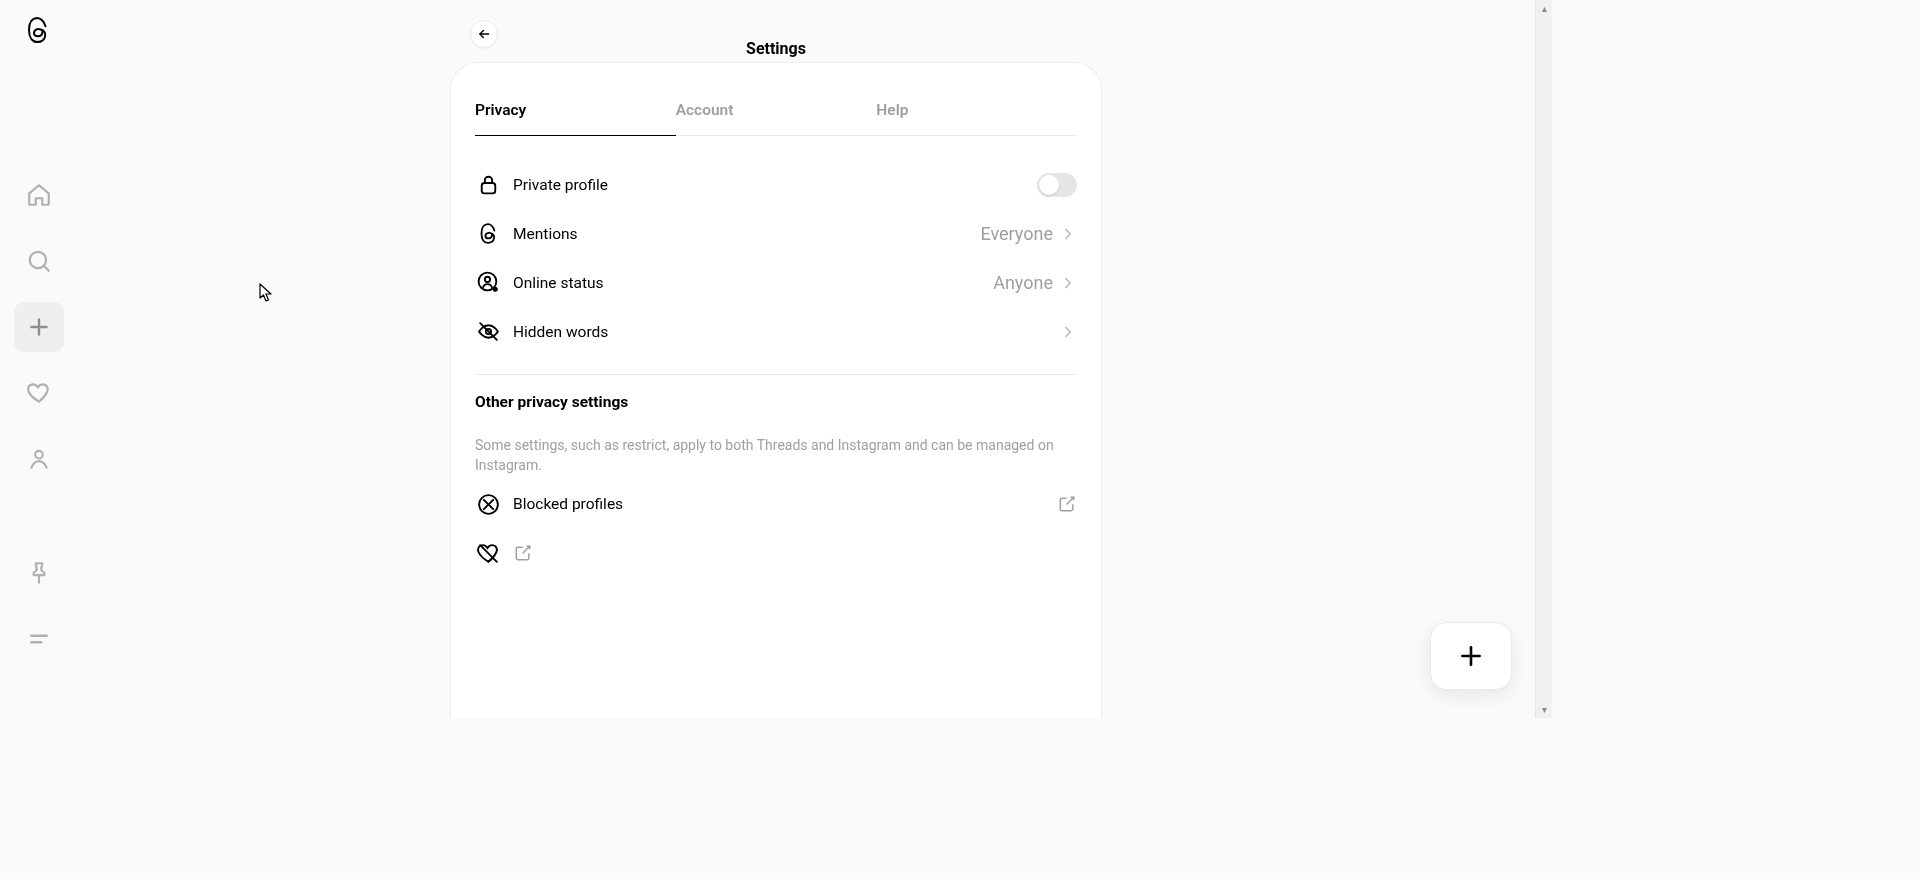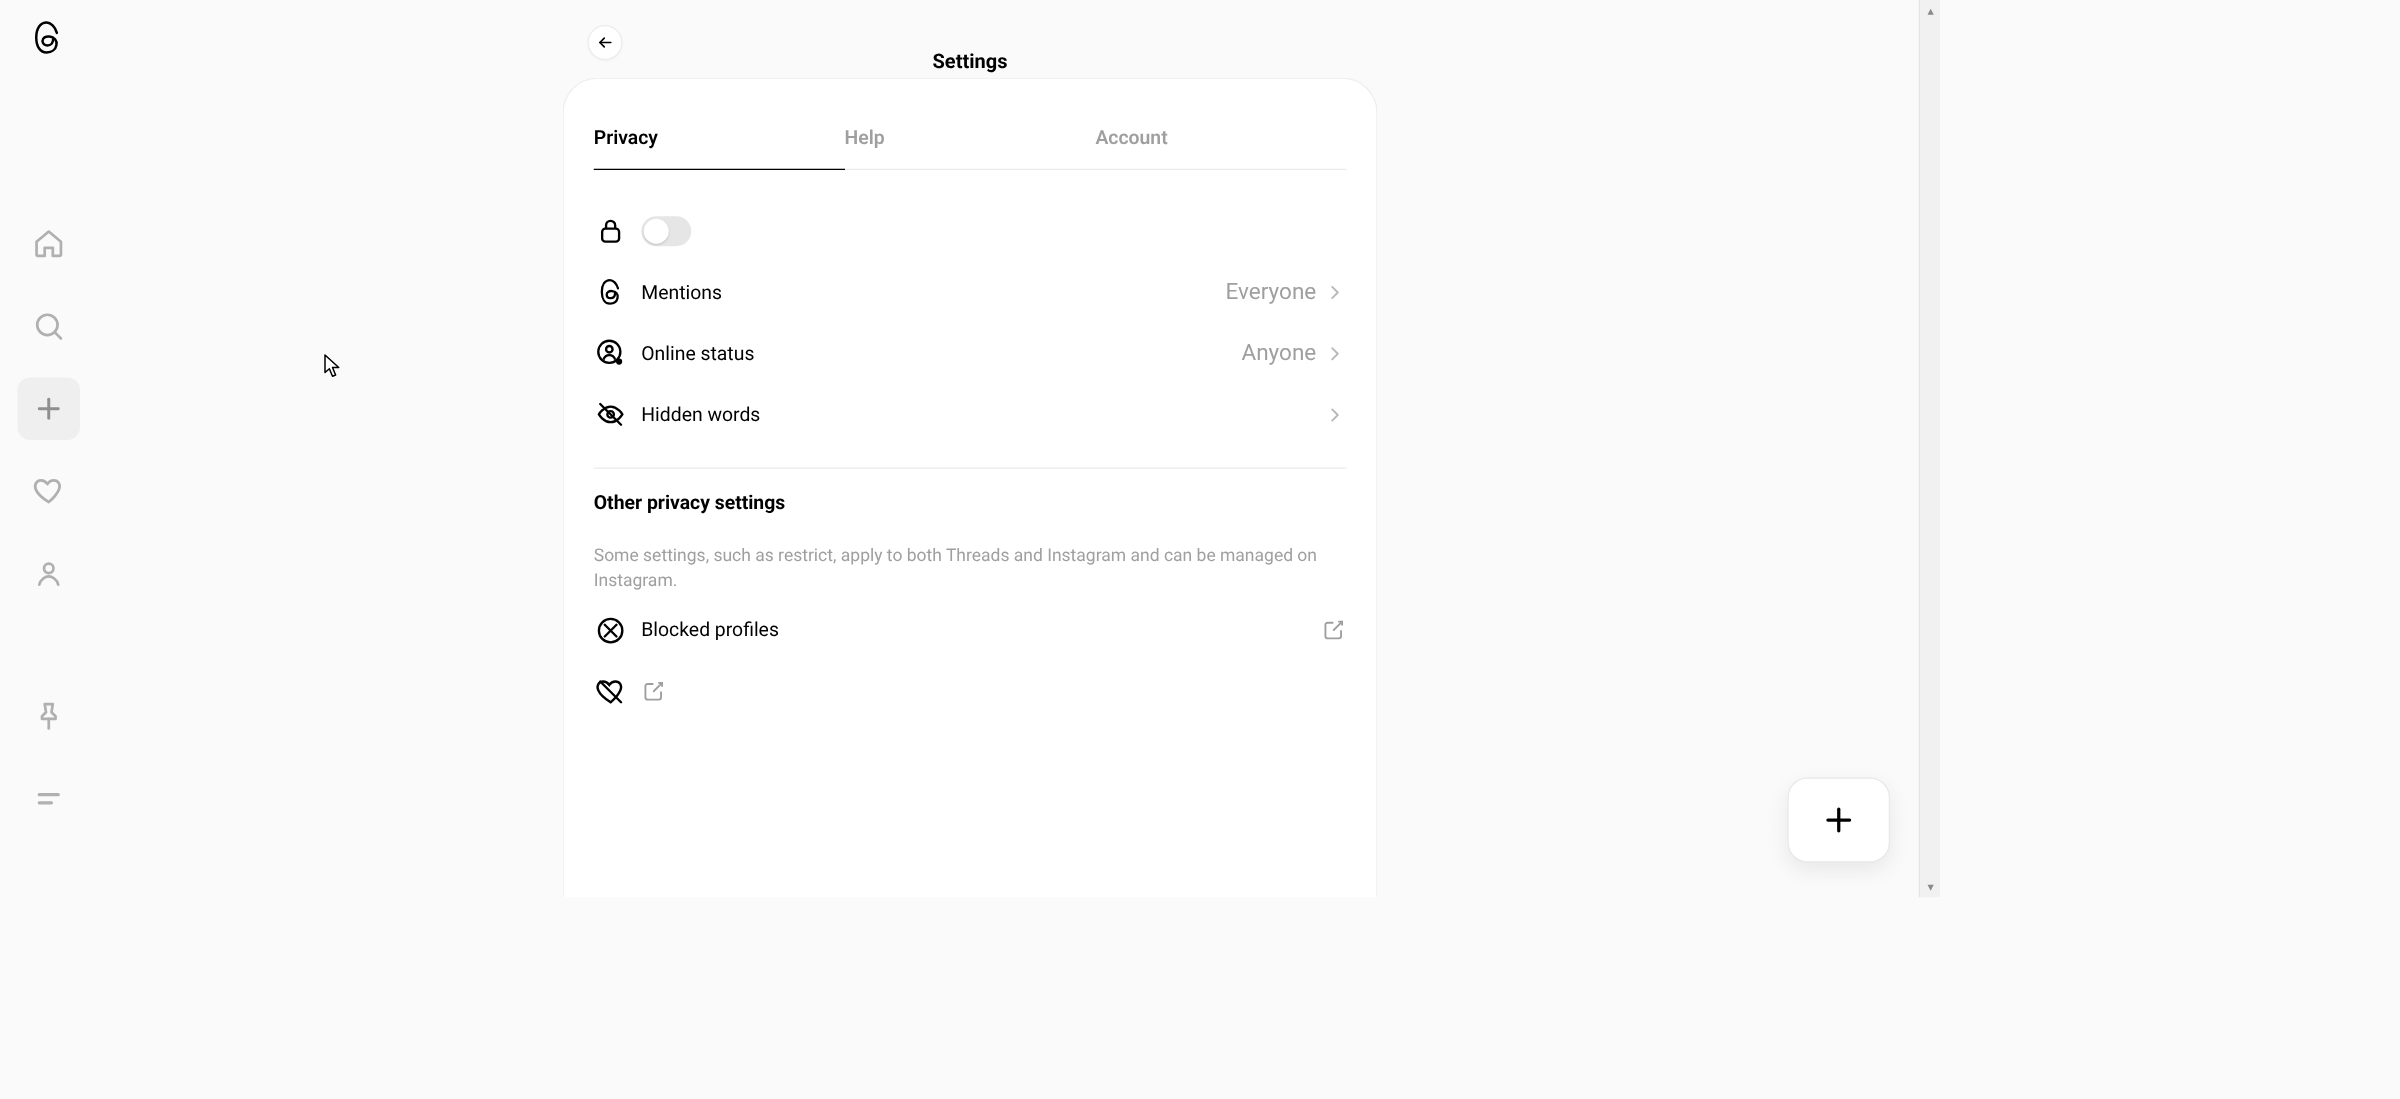--- a/index.html
+++ b/index.html
@@ -263,33 +263,34 @@
   <svg width="14" height="14" viewBox="0 0 24 24" fill="none" stroke="#000" stroke-width="2.2">
       <line x1="20" y1="12" x2="5" y2="12" stroke-linecap="round"></line>
       <polyline points="11 6 5 12 11 18" stroke-linecap="round" stroke-linejoin="round"></polyline>
     </svg>
 </div>
 
 <div class="card">
 
   <div class="tabs">
     <div class="tab active">Privacy</div>
+    <div class="tab">Account</div>
     <div class="tab">Help</div>
-    <div class="tab">Account</div>
   </div>
 
   <div class="section">
 
     <div class="row">
       <span class="ico">
         <svg viewBox="0 0 24 24" fill="none" stroke="#000" stroke-width="1.8">
             <rect x="5.5" y="10.5" width="13" height="10" rx="2.5"></rect>
             <path d="M8.5 10.5V8a3.5 3.5 0 1 1 7 0v2.5"></path>
           </svg>
       </span>
+      <span class="label">Private profile</span>
       <div class="toggle"></div>
     </div>
 
     <div class="row">
       <span class="ico">
         <svg viewBox="0 0 192 192" fill="none" stroke="#000" stroke-width="14">
             <path d="M141 74c-8-30-30-50-49-50C62 24 42 51 42 96s20 72 50 72c25 0 43-15 47-36 4-22-10-38-34-41-17-2-33 6-33 22 0 13 11 21 24 21 16 0 27-12 27-30" stroke-linecap="round"></path>
           </svg>
       </span>
       <span class="label">Mentions</span>

